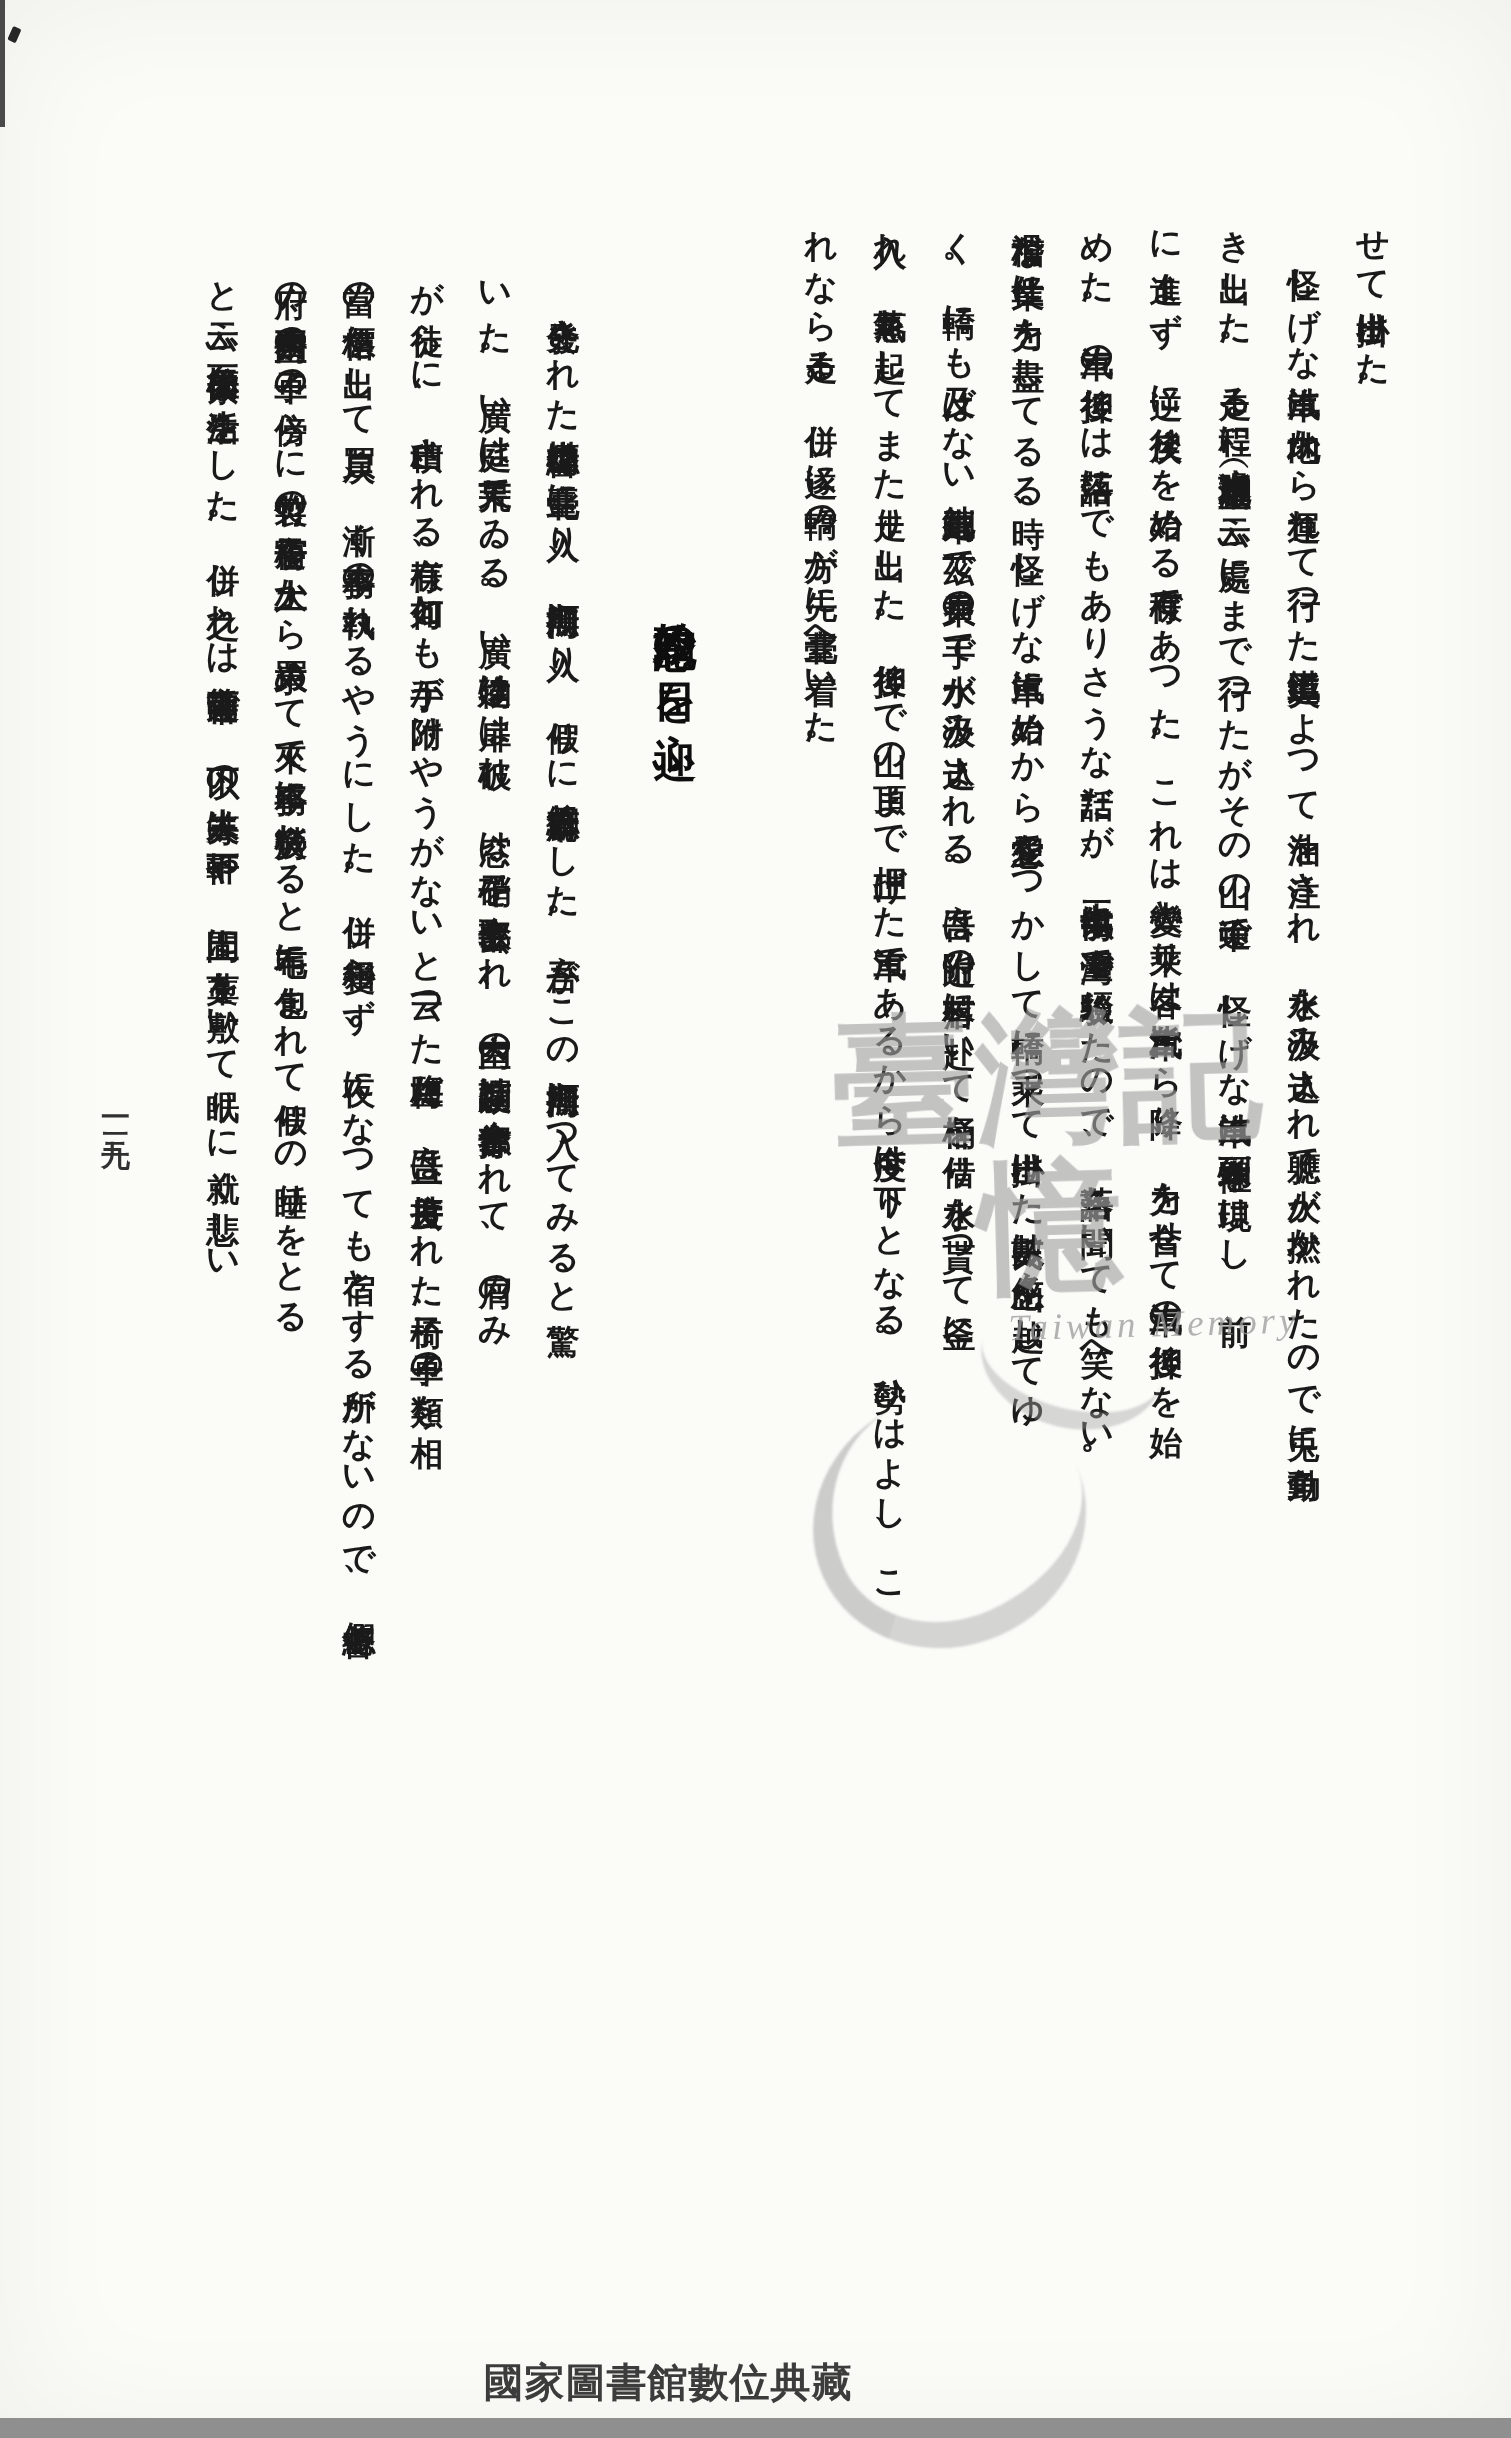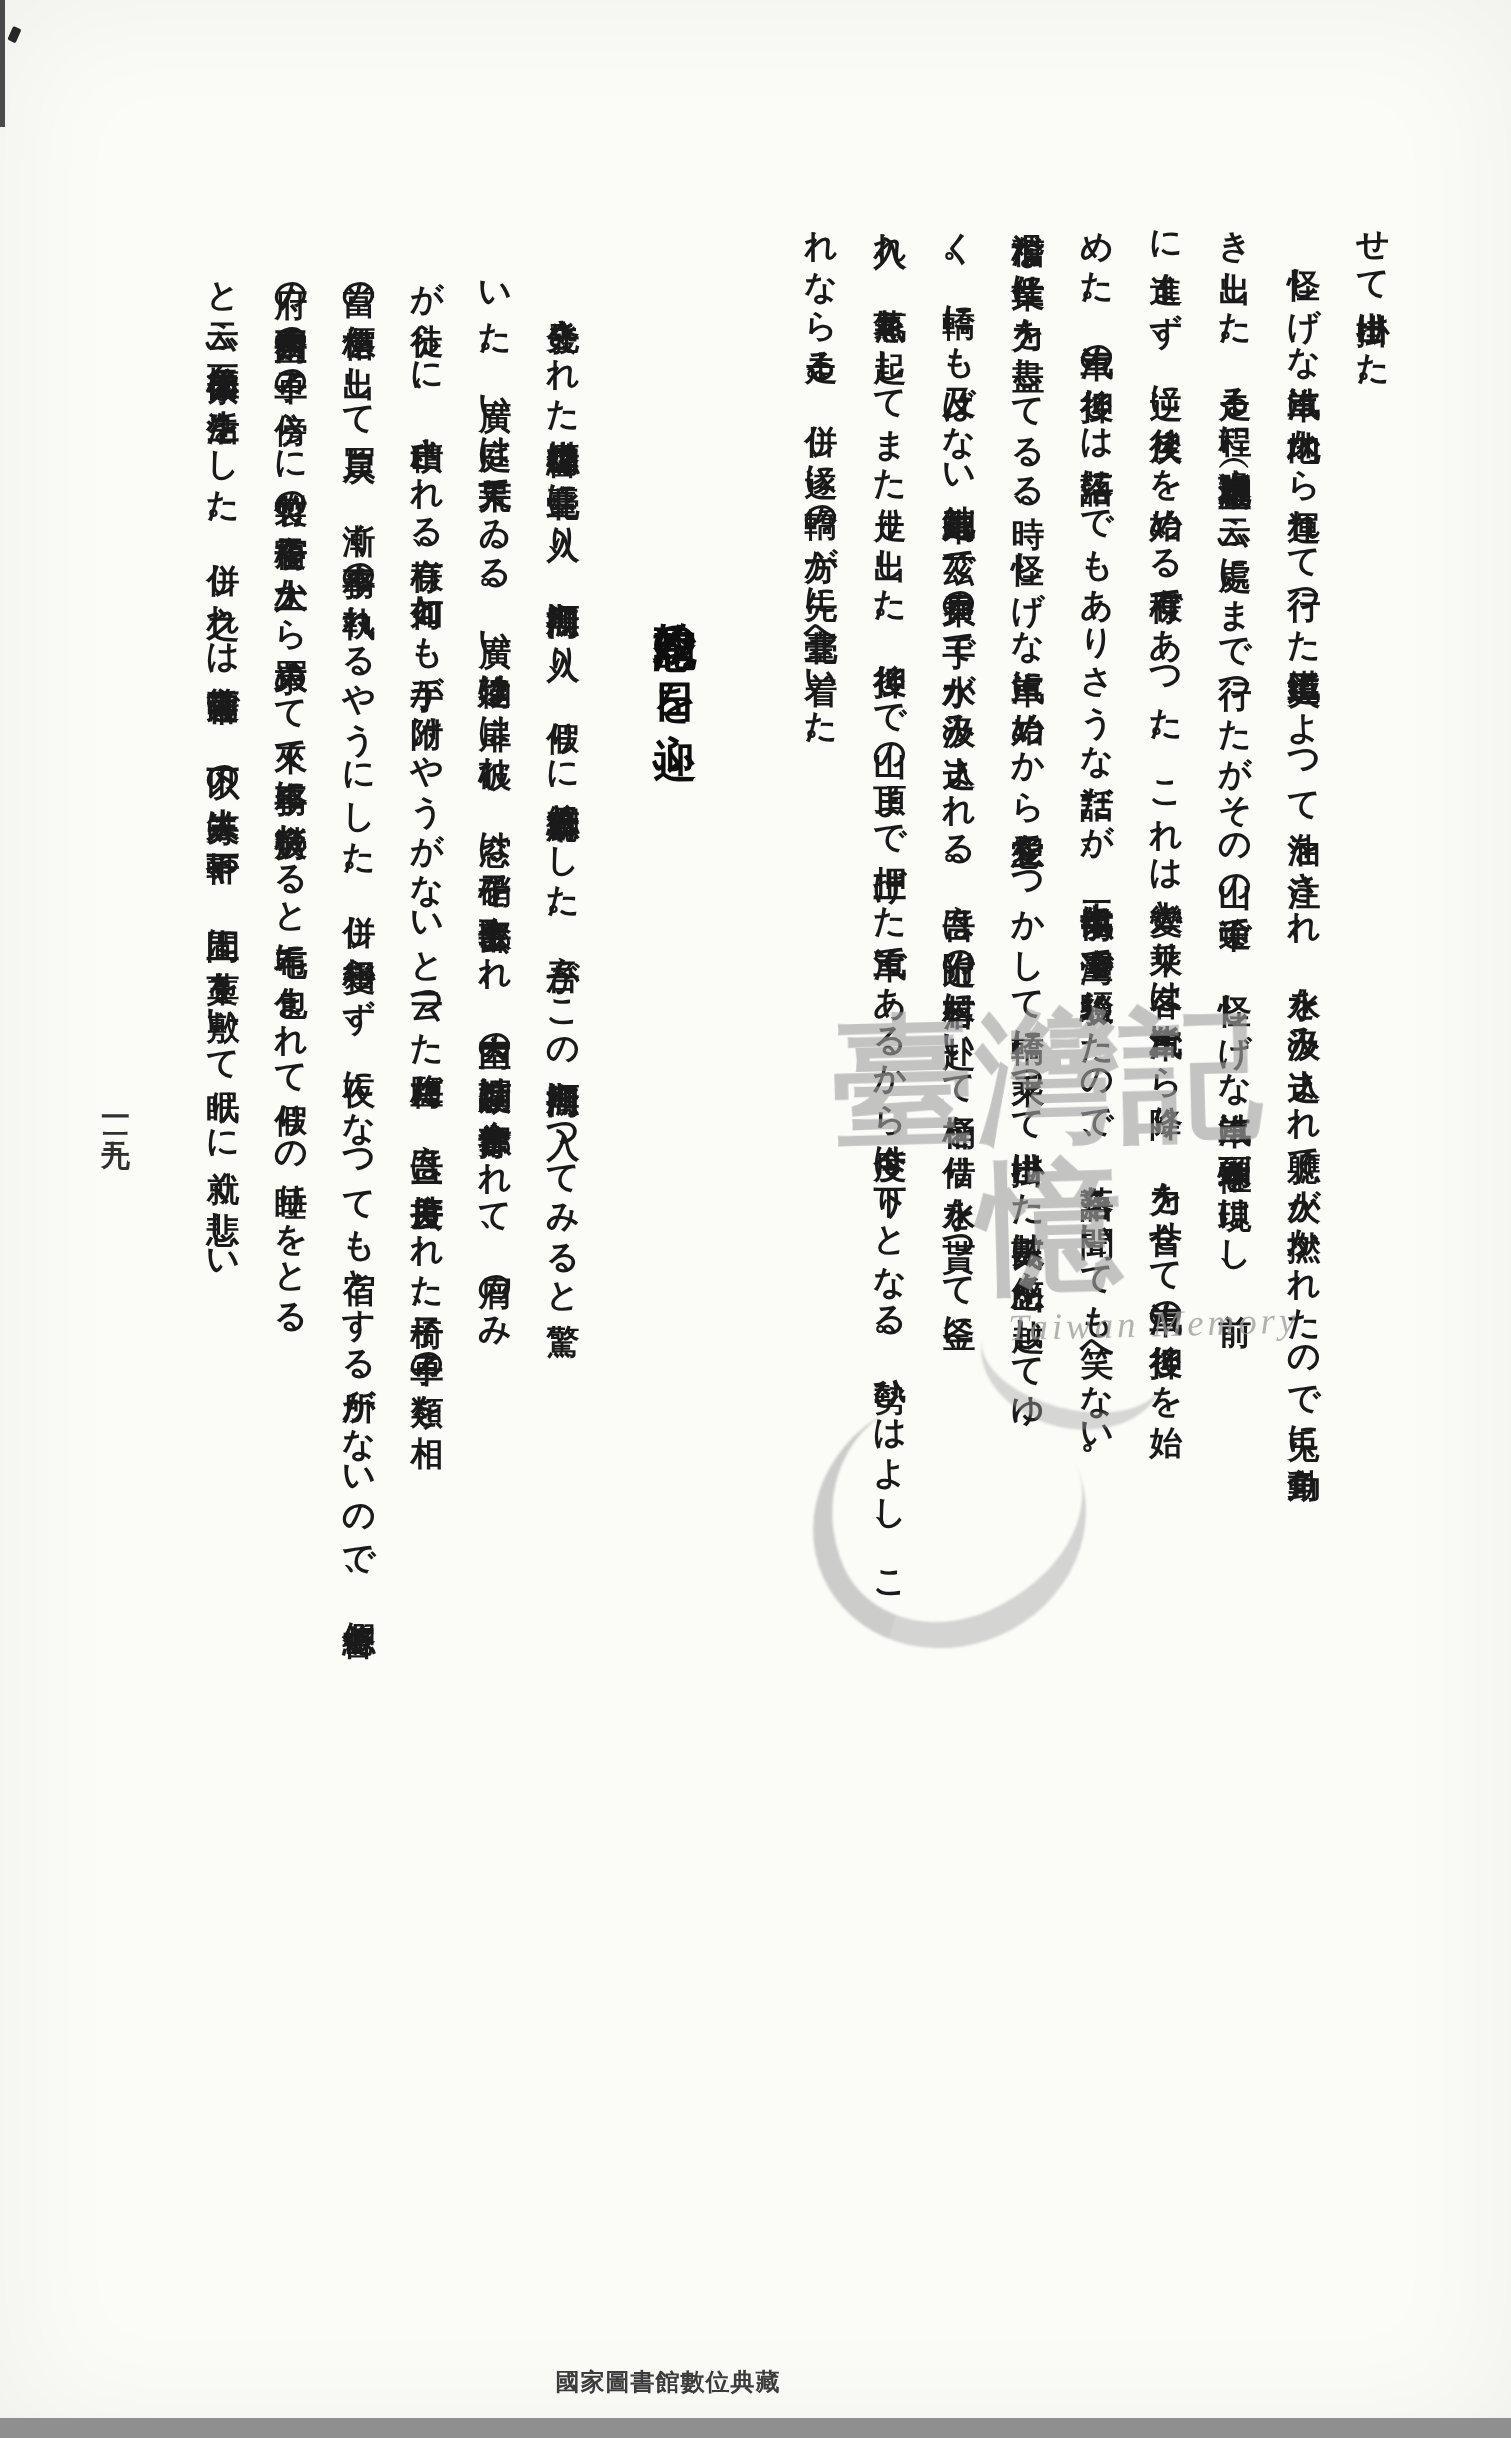--- a/index.html
+++ b/index.html
@@ -79,23 +79,23 @@
     border-radius:50%;
     transform:rotate(14deg);
     filter:blur(1.2px);
     z-index:4;pointer-events:none;
   }
   .footer-band{
     position:absolute;left:0;bottom:0;width:100%;height:20.5px;
     background:#8f8f8f;
   }
   .footer-caption{
-    position:absolute;left:668px;bottom:40px;
+    position:absolute;left:668px;bottom:28px;
     transform:translateX(-50%);
-    font-size:24px;letter-spacing:1px;
+    font-size:40px;letter-spacing:1px;
     color:#3c3c3c;font-weight:700;
     white-space:nowrap;
   }
   .edge-line{
     position:absolute;left:0;top:0;width:4.9px;height:127px;
     background:#4a4a4a;
   }
   .edge-speck{
     position:absolute;left:9.8px;top:27px;width:8.8px;height:14.6px;
     background:#262626;border-radius:2px;

